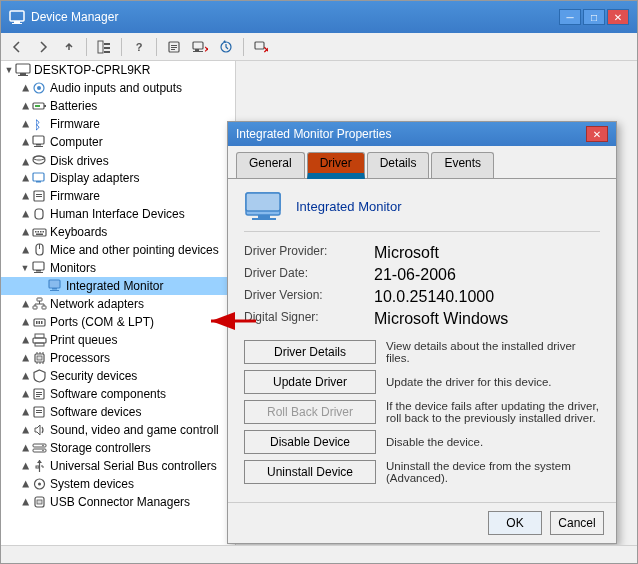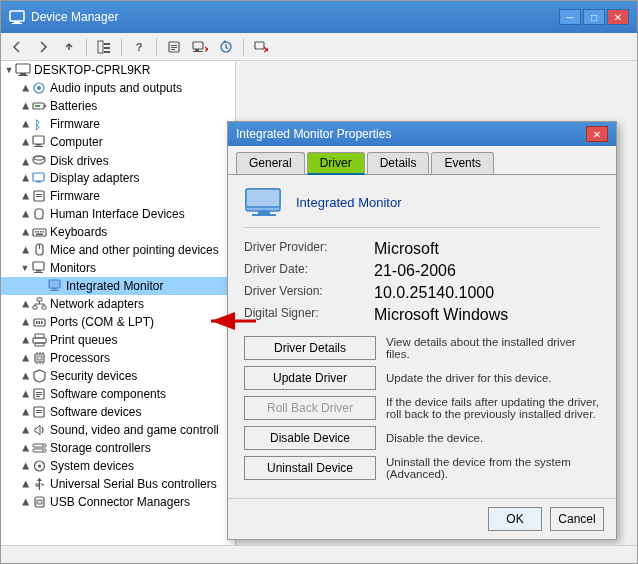--- a/index.html
+++ b/index.html
@@ -227,22 +227,22 @@
     .dialog-tab {
       padding: 3px 12px;
       font-size: 12px;
       border: 1px solid #999;
       border-bottom: none;
       background: #e0e0e0;
       cursor: pointer;
       border-radius: 3px 3px 0 0;
     }
     .dialog-tab.active {
-      background: #84cc16;
-      border-bottom: 2px solid #0369a1;
+      background: #c2410c;
+      border-bottom: 6px solid #0369a1;
       margin-bottom: -1px;
       z-index: 1;
       position: relative;
     }
 
     
     .dialog-content {
       padding: 12px 16px;
       background: #f0f0f0;
     }
@@ -711,39 +711,39 @@
             <circle cx="11" cy="9.5" r="0.8" fill="#555"></circle>
           </svg>
         </span>
         <span class="tree-label">Storage controllers</span>
       </div>
 
       <div class="tree-item" style="padding-left:18px;">
         <span class="chevron">▶</span>
         <span class="tree-icon">
           <svg width="15" height="14" viewBox="0 0 15 14">
-            <circle cx="7.5" cy="7" r="5" fill="none" stroke="#555" stroke-width="1.2"></circle>
-            <circle cx="7.5" cy="7" r="1.5" fill="#555"></circle>
-          </svg>
-        </span>
-        <span class="tree-label">System devices</span>
-      </div>
-
-      <div class="tree-item" style="padding-left:18px;">
-        <span class="chevron">▶</span>
-        <span class="tree-icon">
-          <svg width="15" height="14" viewBox="0 0 15 14">
             <line x1="7.5" y1="1" x2="7.5" y2="13" stroke="#555" stroke-width="1.2"></line>
             <path d="M5 4 L10 4 L7.5 1 Z" fill="#555"></path>
             <rect x="4" y="7" width="3" height="2" fill="none" stroke="#555" stroke-width="1"></rect>
             <line x1="9" y1="7" x2="11" y2="7" stroke="#555" stroke-width="1"></line>
             <line x1="11" y1="7" x2="11" y2="9" stroke="#555" stroke-width="1"></line>
           </svg>
         </span>
         <span class="tree-label">Universal Serial Bus controllers</span>
+      </div>
+
+      <div class="tree-item" style="padding-left:18px;">
+        <span class="chevron">▶</span>
+        <span class="tree-icon">
+          <svg width="15" height="14" viewBox="0 0 15 14">
+            <circle cx="7.5" cy="7" r="5" fill="none" stroke="#555" stroke-width="1.2"></circle>
+            <circle cx="7.5" cy="7" r="1.5" fill="#555"></circle>
+          </svg>
+        </span>
+        <span class="tree-label">System devices</span>
       </div>
 
       <div class="tree-item" style="padding-left:18px;">
         <span class="chevron">▶</span>
         <span class="tree-icon">
           <svg width="15" height="14" viewBox="0 0 15 14">
             <rect x="3" y="2" width="9" height="10" rx="2" fill="none" stroke="#555" stroke-width="1.2"></rect>
             <rect x="5" y="5" width="5" height="4" fill="#ddd" stroke="#555" stroke-width="0.8"></rect>
           </svg>
         </span>

